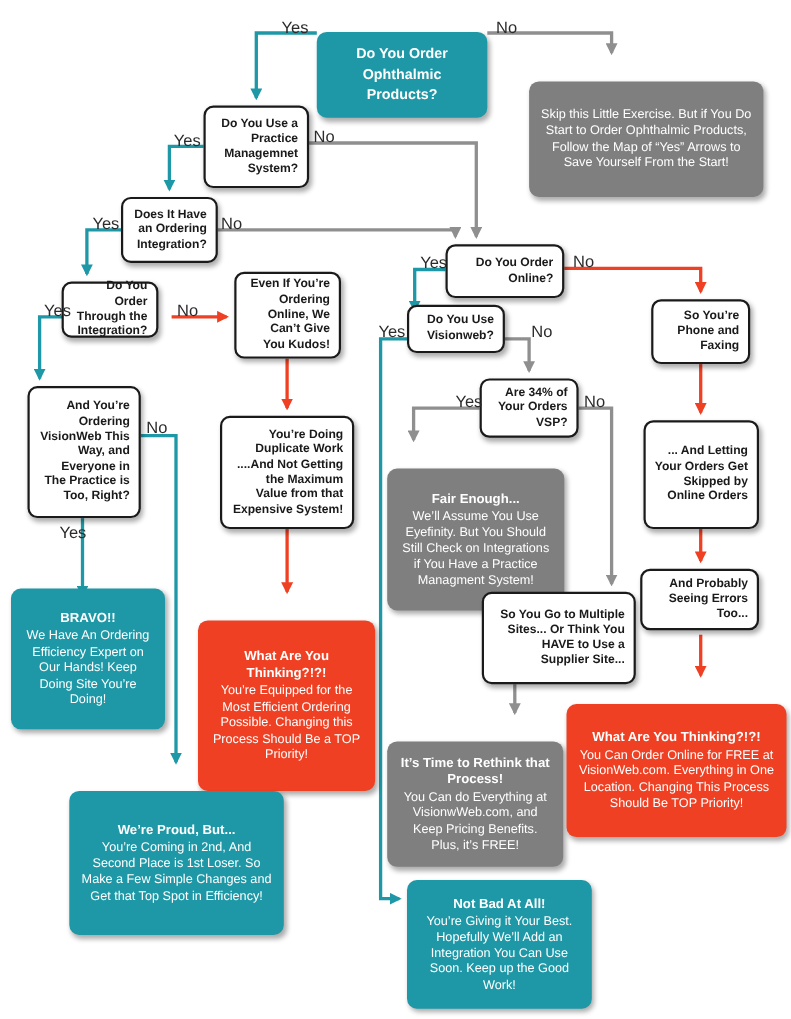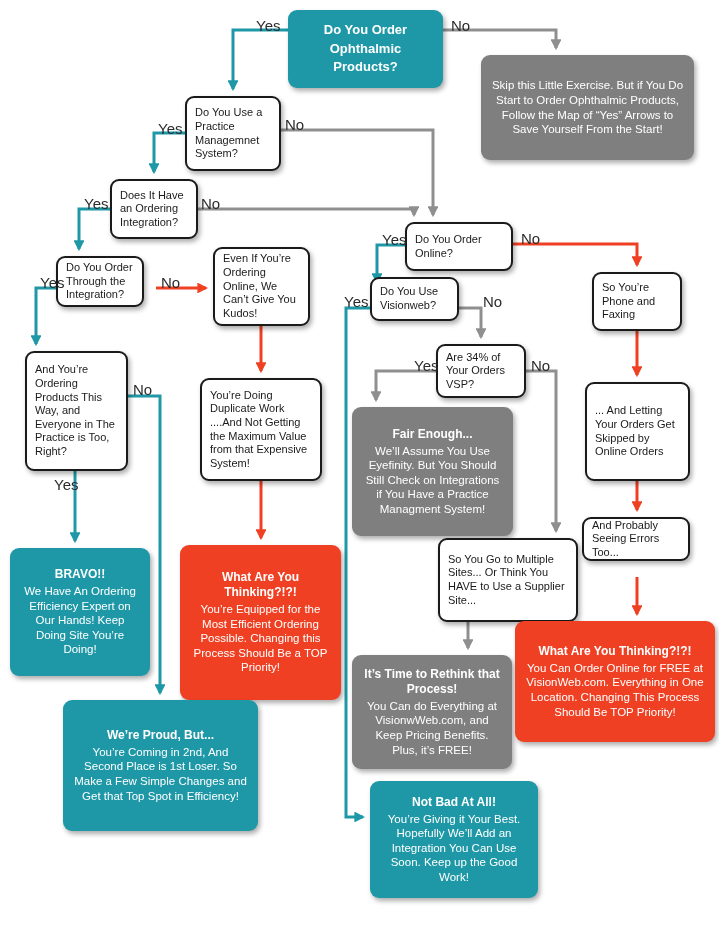--- a/index.html
+++ b/index.html
@@ -16,22 +16,22 @@
   svg.arrows{position:absolute;left:0;top:0;}
   .st-teal{stroke:var(--teal);}
   .st-gray{stroke:var(--arrow-gray);}
   .st-orange{stroke:var(--orange);}
   .mk-teal{fill:var(--teal);}
   .mk-gray{fill:var(--arrow-gray);}
   .mk-orange{fill:var(--orange);}
   .node{position:absolute;border-radius:9px;box-shadow:2px 3px 5px rgba(0,0,0,.33);
         display:flex;flex-direction:column;justify-content:center;}
   .node.white{background:#fff;border:2px solid #1a1a1a;color:var(--text-dark);
-        font-size:11px;line-height:1.24;padding:5px 8px;text-align:left;}
-  .node.fill{color:#fff;text-align:center;padding:8px 10px;}
+        font-size:11px;line-height:1.24;padding:5px 8px;text-align:right;font-weight:bold;}
+  .node.fill{color:#fff;text-align:center;padding:8px 10px;margin-top:19px;}
   .node.teal{background:var(--teal);}
   .node.gray{background:var(--gray);}
   .node.orange{background:var(--orange);}
   .node .title{font-weight:bold;font-size:12px;line-height:1.25;margin-bottom:2px;}
   .node .body{font-size:11.5px;line-height:1.27;}
   .node.start{font-weight:bold;font-size:13px;line-height:1.45;text-align:center;}
   .edge-label{position:absolute;font-size:15px;color:#2b2b2b;line-height:1;}
 </style>
 </head>
 <body>
@@ -90,24 +90,24 @@
 
   <div class="node white" style="left:110px;top:179px;width:88px;height:60px">
     <span>Does It Have an Ordering Integration?</span>
   </div>
 
   <div class="node white" style="left:56px;top:256px;width:88px;height:51px">
     <span>Do You Order Through the Integration?</span>
   </div>
 
   <div class="node white" style="left:25px;top:351px;width:103px;height:120px">
-    <span>And You’re Ordering Products This Way, and Everyone in The Practice is Too, Right?</span>
+    <span>And You’re Ordering VisionWeb This Way, and Everyone in The Practice is Too, Right?</span>
   </div>
 
-  <div class="node fill teal" style="left:10px;top:548px;width:140px;height:128px">
+  <div class="node fill teal" style="left:10px;top:516px;width:140px;height:128px">
     <div class="title">BRAVO!!</div>
     <div class="body">We Have An Ordering Efficiency Expert on Our Hands! Keep Doing Site You’re Doing!</div>
   </div>
 
   <div class="node white" style="left:213px;top:247px;width:97px;height:79px">
     <span>Even If You’re Ordering Online, We Can’t Give You Kudos!</span>
   </div>
 
   <div class="node white" style="left:200px;top:378px;width:122px;height:103px">
     <span>You’re Doing Duplicate Work ....And Not Getting the Maximum Value from that Expensive System!</span>
@@ -141,21 +141,21 @@
   </div>
 
   <div class="node white" style="left:585px;top:382px;width:105px;height:99px">
     <span>... And Letting Your Orders Get Skipped by Online Orders</span>
   </div>
 
   <div class="node white" style="left:592px;top:272px;width:90px;height:59px">
     <span>So You’re Phone and Faxing</span>
   </div>
 
-  <div class="node white" style="left:582px;top:517px;width:108px;height:44px">
+  <div class="node white" style="left:582px;top:517px;width:108px;height:56px">
     <span>And Probably Seeing Errors Too...</span>
   </div>
 
   <div class="node white" style="left:438px;top:538px;width:140px;height:84px">
     <span>So You Go to Multiple Sites... Or Think You HAVE to Use a Supplier Site...</span>
   </div>
 
   <div class="node fill gray" style="left:352px;top:655px;width:160px;height:114px">
     <div class="title">It’s Time to Rethink that Process!</div>
     <div class="body">You Can do Everything at VisionwWeb.com, and Keep Pricing Benefits. Plus, it’s FREE!</div>

